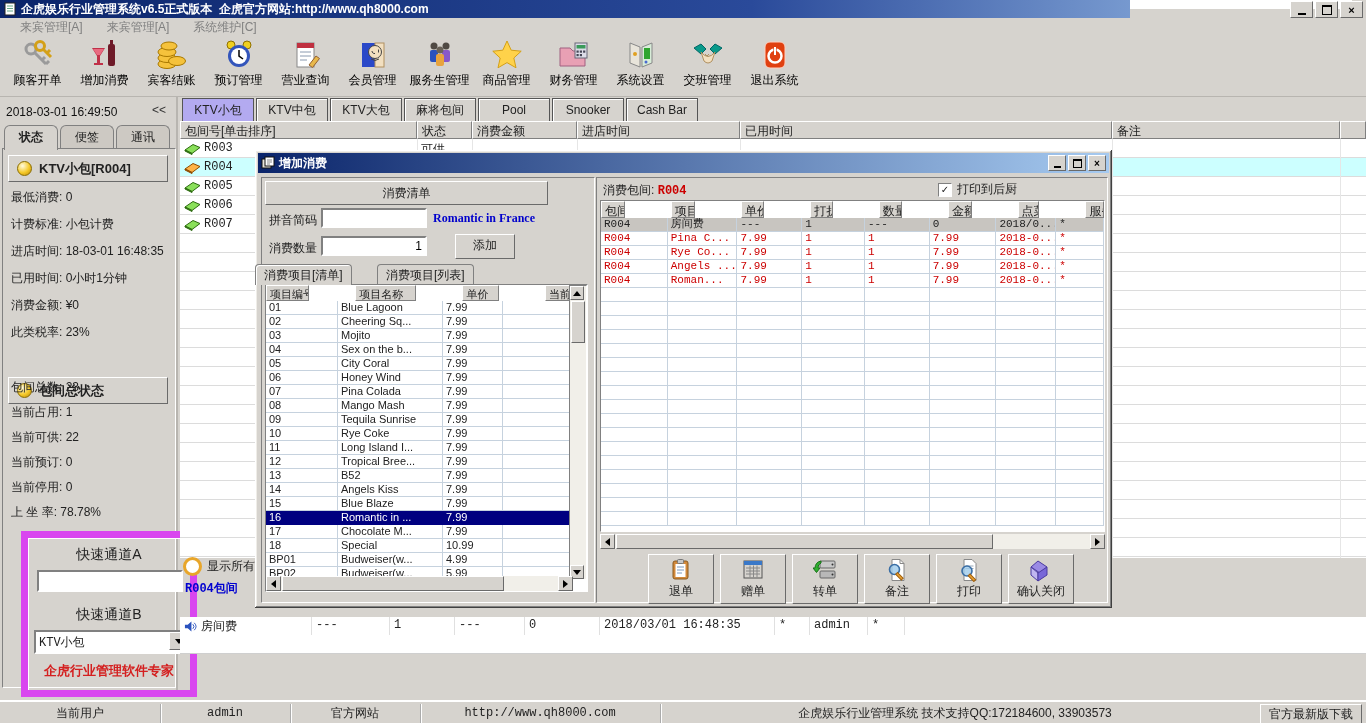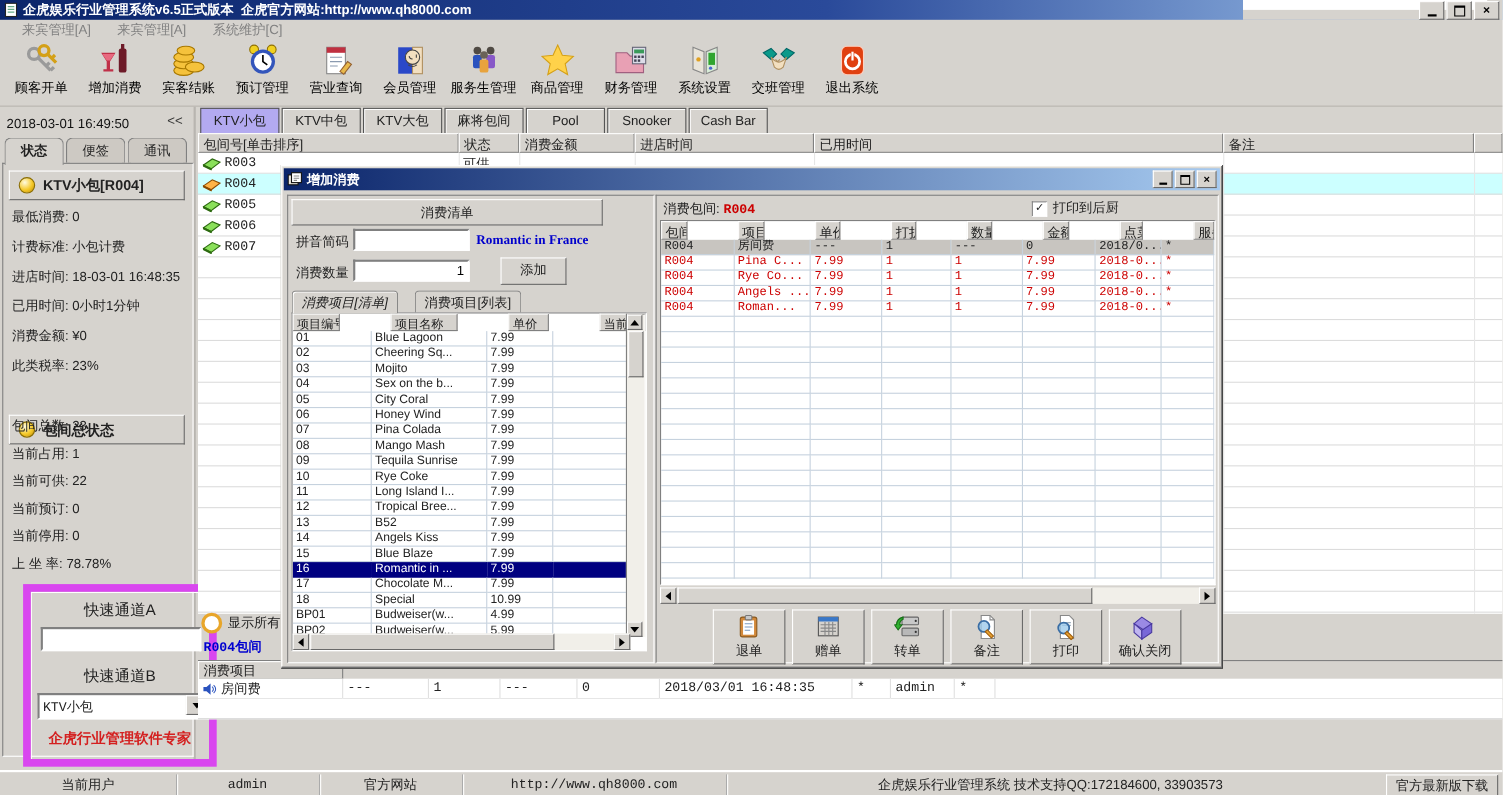--- a/index.html
+++ b/index.html
@@ -397,23 +397,20 @@
       <div class="vline" style="left: 397px;"></div>
       <div class="vline" style="left: 560px;"></div>
       <div class="vline" style="left: 932px;"></div>
       <div class="vline" style="left: 1160px;"></div>
     </div>
   <div id="show-all" class="abs">
     <span class="showall-ico"></span>
     <span>显示所有</span>
   </div>
   <div id="room-link" class="abs">R004包间</div>
-  <div id="footer-tab-strip" class="abs">
-    <div id="footer-tab" class="abs">消费项目</div>
-  </div>
   <div id="bottom-row" class="abs">
       <div class="br-cell" style="width: 132px; display: flex; align-items: center;">
         <span style="margin-right: 4px; display: inline-flex;">
           <svg width="13" height="13" viewBox="0 0 14 14">
             <path d="M1 5 h3 l4 -3.5 v11 L4 9 H1 z" fill="#2a52be"></path>
             <path d="M9.5 4.5 q2.5 2.5 0 5 M11 3 q4 4 0 8" stroke="#2a52be" fill="none"></path>
           </svg>
         </span>
         <span style="font-family: &quot;Liberation Sans&quot;, &quot;DejaVu Sans&quot;, sans-serif;">房间费</span>
       </div>
@@ -454,21 +451,21 @@
   <div id="pnl-left" class="abs dlg-panel"></div>
   <div id="pnl-right" class="abs dlg-panel"></div>
 
   <div id="list-hdr-bar" class="abs raised">消费清单</div>
   <div id="pinyin-label" class="abs">拼音简码</div>
   <input id="pinyin-input" class="abs inp" value="" style="">
   <div id="match-text" class="abs">Romantic in France</div>
   <div id="qty-label" class="abs">消费数量</div>
   <input id="qty-input" class="abs inp" value="1" style="">
   <div id="add-btn" class="abs raised">添加</div>
-  <div class="dtab active" style="left:10px;font-style:italic;">消费项目[清单]</div>
+  <div class="dtab active" style="left:0;">消费项目[清单]</div>
   <div class="dtab" style="left:122px;">消费项目[列表]</div>
   <div id="item-table" class="abs">
       <div class="it-hdr">
         <div class="gh-cell" style="width: 72px; height: 16px; font-size: 11px; padding: 1px 3px;">项目编号</div>
         <div class="gh-cell" style="width: 105px; height: 16px; font-size: 11px; padding: 1px 3px;">项目名称</div>
         <div class="gh-cell" style="width: 60px; height: 16px; font-size: 11px; padding: 1px 3px;">单价</div>
         <div class="gh-cell" style="width: 70px; height: 16px; font-size: 11px; padding: 1px 3px;">当前库存</div>
       </div>
       <div class="it-rows" style="height: 277px; overflow: hidden;">
         <div class="t-row">

